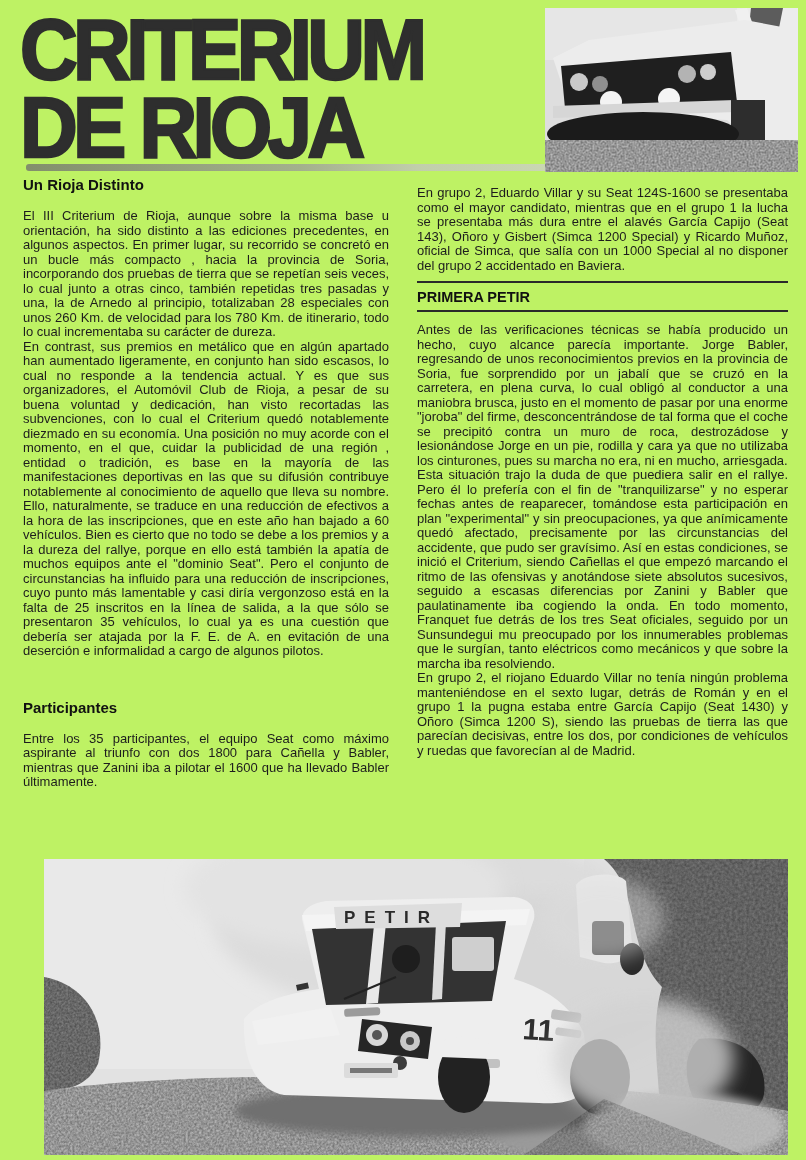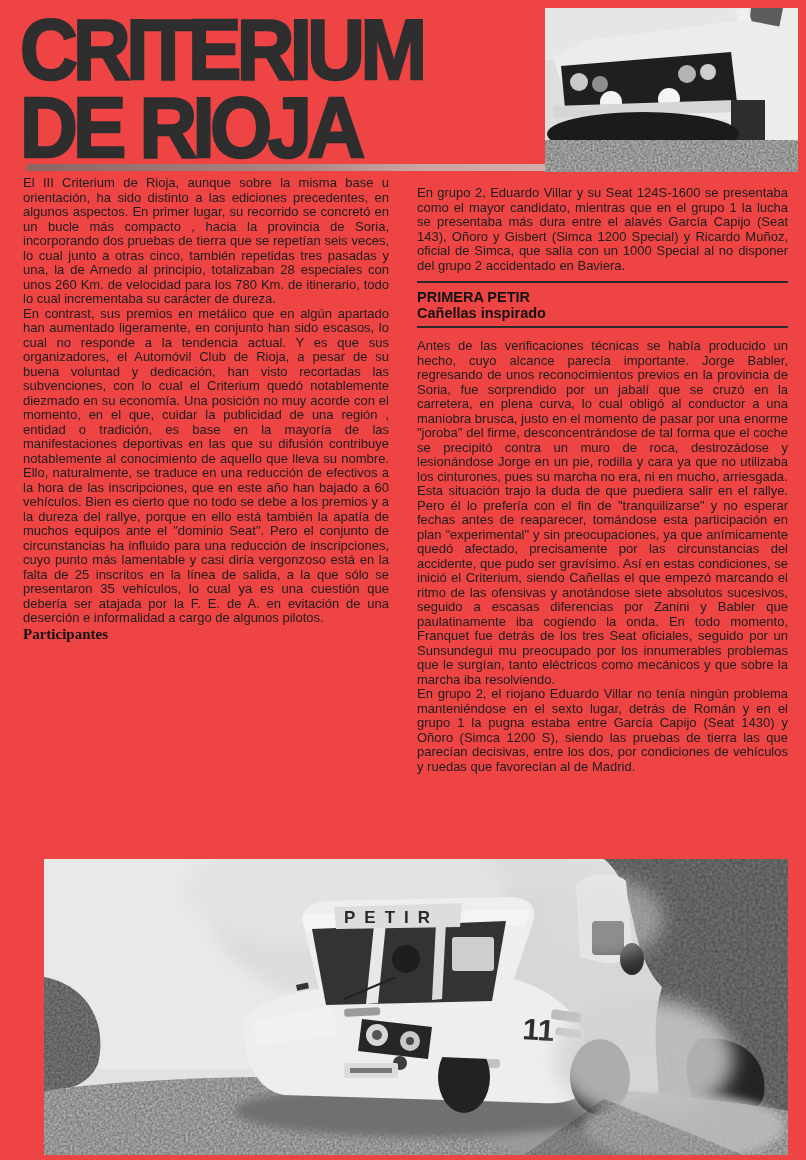--- a/index.html
+++ b/index.html
@@ -1,18 +1,18 @@
 <!DOCTYPE html>
 <html lang="es"><head>
 <meta charset="utf-8">
 <style>
   html,body{margin:0;padding:0;background:#cfcfcf;}
   .page{
     position:relative;width:806px;height:1160px;margin:0 auto;
-    background:#ef4444;overflow:hidden;
+    background:#bef264;overflow:hidden;
     font-family:"Liberation Sans","DejaVu Sans",sans-serif;color:#1d1d1d;
   }
   
   .title-line{
     position:absolute;left:20px;font-weight:bold;color:#2e2e2e;
     font-size:86px;line-height:1;letter-spacing:-5px;
     transform:scaleX(0.93);transform-origin:left top;
     -webkit-text-stroke:2.5px #2e2e2e;white-space:nowrap;
   }
   .t1{top:6px;}
@@ -24,21 +24,21 @@
   }
   .photo{position:absolute;background:#dcdcdc;box-shadow:0 0 0 1px #d0d0d0 inset;}
   .photo svg{display:block;width:100%;height:100%;}
   .photo-top{left:545px;top:8px;width:253px;height:164px;}
   .photo-bottom{left:30px;top:845px;width:744px;height:296px;margin:14px;}
   
   .col{position:absolute;top:176px;}
   .col-left{left:23px;width:366px;}
   .col-right{left:417px;width:371px;top:186px;}
   .col h2{font-size:15px;line-height:17px;font-weight:bold;margin:0 0 16px;color:#111;}
-  .col h2.h2-later{font-family:Liberation Serif, serif;}
+  .col h2.h2-later{margin-top:40px;}
   .col p{margin:0;font-size:13px;line-height:14.5px;text-align:justify;color:#1d1d1d;}
   .divider{height:0;border-top:2px solid #2a2a2a;margin:8px 0 6px;}
   .divider.d2{margin:5px 0 11px;}
   .sec-head{font-size:14.5px;line-height:16px;font-weight:bold;color:#111;}
   
   text{font-family:"Liberation Sans","DejaVu Sans",sans-serif;}
 </style>
 </head>
 <body>
 
@@ -81,30 +81,31 @@
 
         <ellipse cx="98" cy="126" rx="96" ry="22" fill="#1b1b1b"></ellipse>
 
         <rect y="132" width="253" height="32" fill="#cfcfcf"></rect>
         <rect y="132" width="253" height="32" fill="#cfcfcf" filter="url(#spk1)"></rect>
       </svg>
     </div>
   </header>
 
   <section class="col col-left">
+    <h2>Un Rioja Distinto</h2>
     <p>El III Criterium de Rioja, aunque sobre la misma base u orientación, ha sido distinto a las ediciones precedentes, en algunos aspectos. En primer lugar, su recorrido se concretó en un bucle más compacto , hacia la provincia de Soria, incorporando dos pruebas de tierra que se repetían seis veces, lo cual junto a otras cinco, también repetidas tres pasadas y una, la de Arnedo al principio, totalizaban 28 especiales con unos 260 Km. de velocidad para los 780 Km. de itinerario, todo lo cual incrementaba su carácter de dureza.</p>
     <p>En contrast, sus premios en metálico que en algún apartado han aumentado ligeramente, en conjunto han sido escasos, lo cual no responde a la tendencia actual. Y es que sus organizadores, el Automóvil Club de Rioja, a pesar de su buena voluntad y dedicación, han visto recortadas las subvenciones, con lo cual el Criterium quedó notablemente diezmado en su economía. Una posición no muy acorde con el momento, en el que, cuidar la publicidad de una región , entidad o tradición, es base en la mayoría de las manifestaciones deportivas en las que su difusión contribuye notablemente al conocimiento de aquello que lleva su nombre. Ello, naturalmente, se traduce en una reducción de efectivos a la hora de las inscripciones, que en este año han bajado a 60 vehículos. Bien es cierto que no todo se debe a los premios y a la dureza del rallye, porque en ello está también la apatía de muchos equipos ante el "dominio Seat". Pero el conjunto de circunstancias ha influido para una reducción de inscripciones, cuyo punto más lamentable y casi diría vergonzoso está en la falta de 25 inscritos en la línea de salida, a la que sólo se presentaron 35 vehículos, lo cual ya es una cuestión que debería ser atajada por la F. E. de A. en evitación de una deserción e informalidad a cargo de algunos pilotos.</p>
     <h2 class="h2-later">Participantes</h2>
+    <p>Entre los 35 participantes, el equipo Seat como máximo aspirante al triunfo con dos 1800 para Cañella y Babler, mientras que Zanini iba a pilotar el 1600 que ha llevado Babler últimamente.</p>
   </section>
 
   <section class="col col-right">
     <p>En grupo 2, Eduardo Villar y su Seat 124S-1600 se presentaba como el mayor candidato, mientras que en el grupo 1 la lucha se presentaba más dura entre el alavés García Capijo (Seat 143), Oñoro y Gisbert (Simca 1200 Special) y Ricardo Muñoz, oficial de Simca, que salía con un 1000 Special al no disponer del grupo 2 accidentado en Baviera.</p>
     <div class="divider d1"></div>
     <div class="sec-head">PRIMERA PETIR</div>
-    <div class="sec-head">Cañellas inspirado</div>
     <div class="divider d2"></div>
     <p>Antes de las verificaciones técnicas se había producido un hecho, cuyo alcance parecía importante. Jorge Babler, regresando de unos reconocimientos previos en la provincia de Soria, fue sorprendido por un jabalí que se cruzó en la carretera, en plena curva, lo cual obligó al conductor a una maniobra brusca, justo en el momento de pasar por una enorme "joroba" del firme, desconcentrándose de tal forma que el coche se precipitó contra un muro de roca, destrozádose y lesionándose Jorge en un pie, rodilla y cara ya que no utilizaba los cinturones, pues su marcha no era, ni en mucho, arriesgada.</p>
     <p>Esta situación trajo la duda de que puediera salir en el rallye. Pero él lo prefería con el fin de "tranquilizarse" y no esperar fechas antes de reaparecer, tomándose esta participación en plan "experimental" y sin preocupaciones, ya que anímicamente quedó afectado, precisamente por las circunstancias del accidente, que pudo ser gravísimo. Así en estas condiciones, se inició el Criterium, siendo Cañellas el que empezó marcando el ritmo de las ofensivas y anotándose siete absolutos sucesivos, seguido a escasas diferencias por Zanini y Babler que paulatinamente iba cogiendo la onda. En todo momento, Franquet fue detrás de los tres Seat oficiales, seguido por un Sunsundegui mu preocupado por los innumerables problemas que le surgían, tanto eléctricos como mecánicos y que sobre la marcha iba resolviendo.</p>
     <p>En grupo 2, el riojano Eduardo Villar no tenía ningún problema manteniéndose en el sexto lugar, detrás de Román y en el grupo 1 la pugna estaba entre García Capijo (Seat 1430) y Oñoro (Simca 1200 S), siendo las pruebas de tierra las que parecían decisivas, entre los dos, por condiciones de vehículos y ruedas que favorecían al de Madrid.</p>
   </section>
 
   <figure class="photo photo-bottom">
     <svg viewBox="0 0 744 296" preserveAspectRatio="none">
       <defs>
         <filter id="spkDark" x="-5%" y="-5%" width="110%" height="110%">

